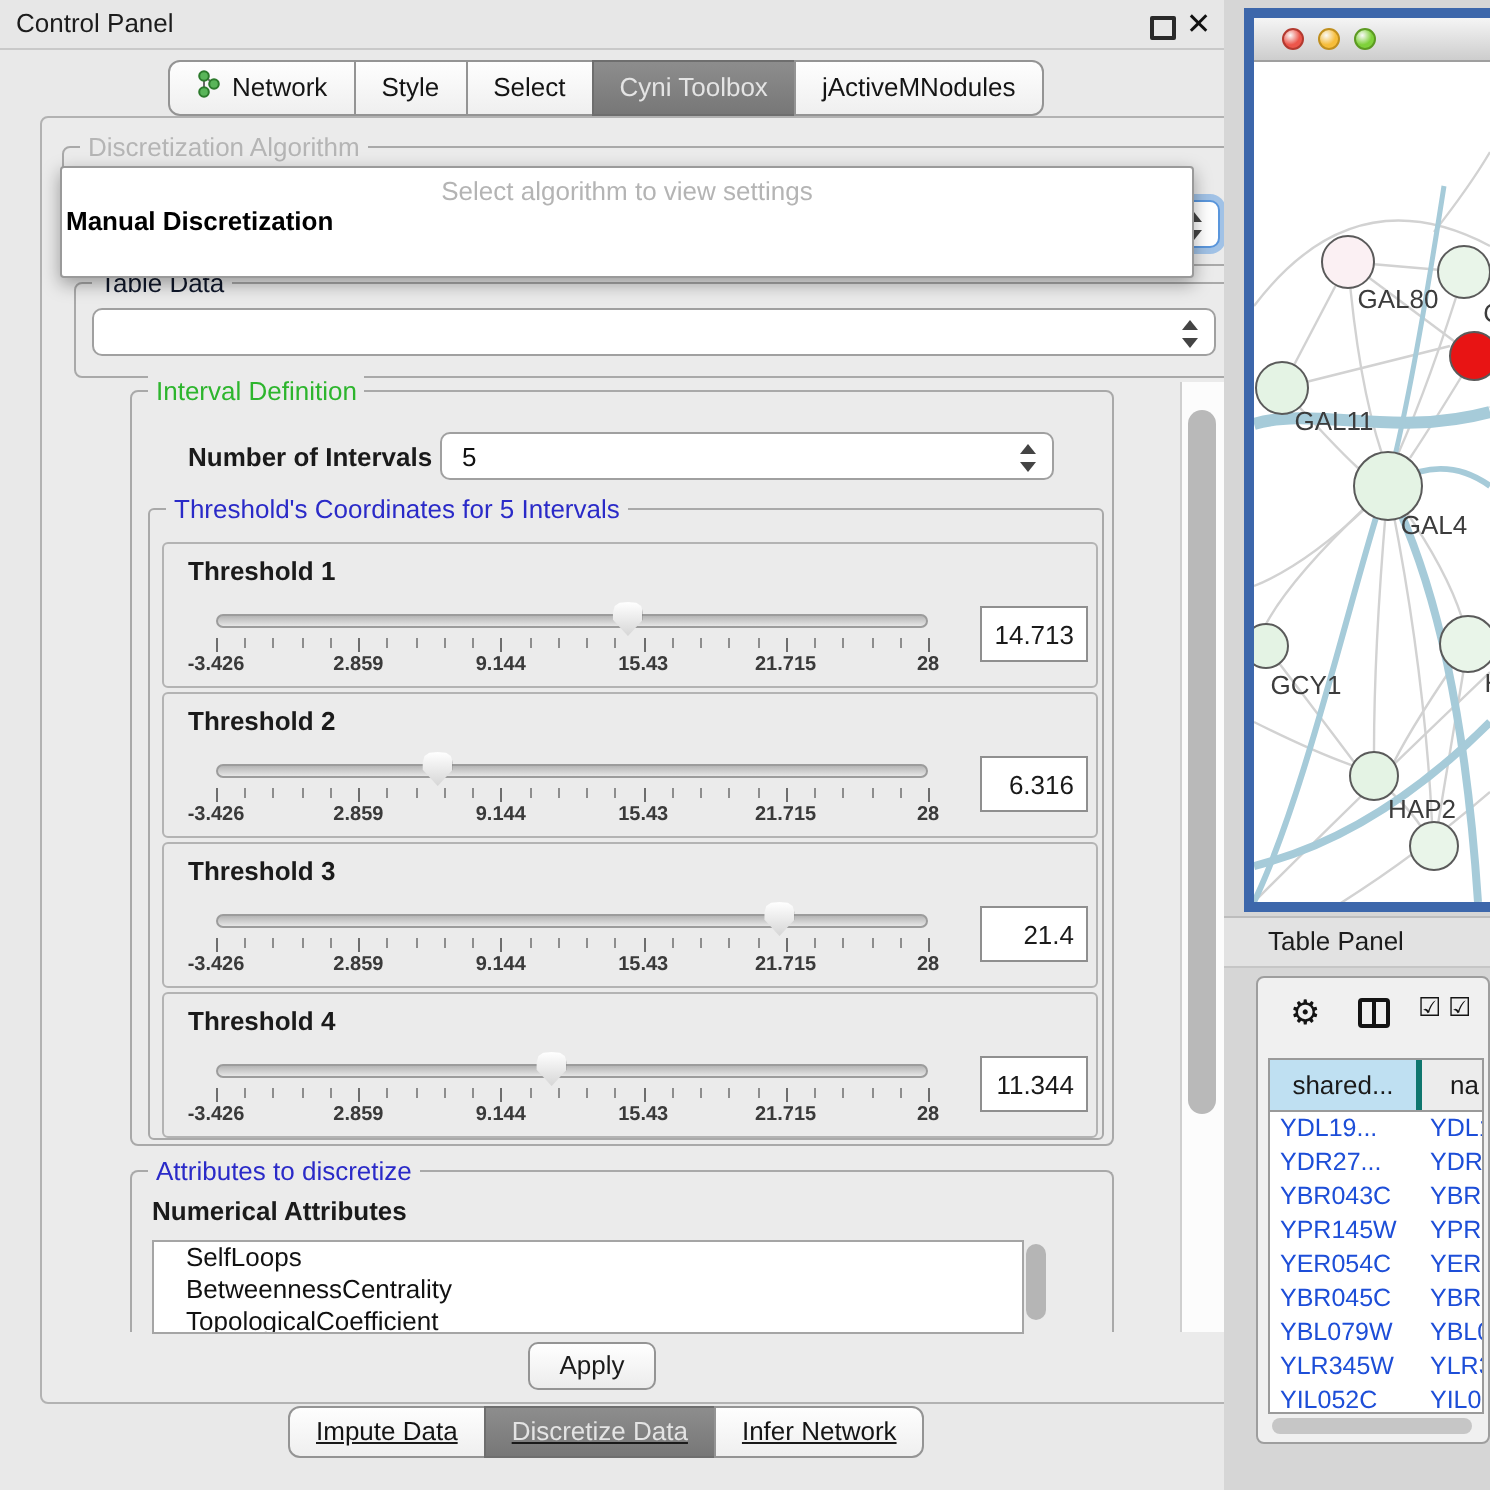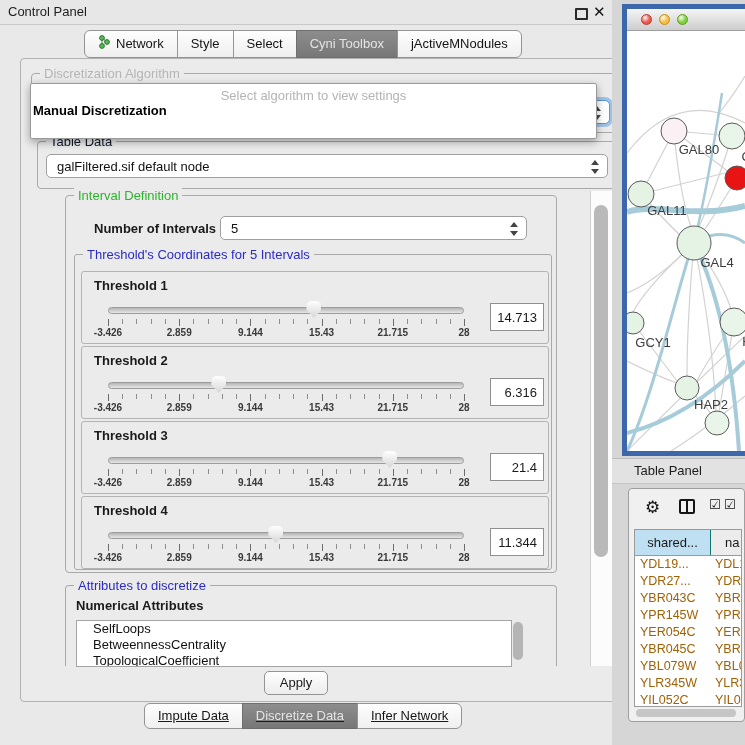--- a/index.html
+++ b/index.html
@@ -65,24 +65,24 @@
   #net-canvas{position:absolute;left:0;top:22px;width:118px;height:420px;background:#fff;overflow:hidden;}
   #tp-bar{position:absolute;left:0;top:458px;width:133px;height:24px;background:#e2e2e2;border-top:1px solid #bdbdbd;border-bottom:1px solid #c6c6c6;}
   #tp-bar .ttl{position:absolute;left:22px;top:4px;font-size:13px;color:#1c1c1c;}
   #tbl-window{position:absolute;left:16px;top:488px;width:117px;height:234px;background:#f0f0f0;border:1px solid #9e9e9e;border-radius:4px;box-sizing:border-box;overflow:hidden;}
   .tb-icon{position:absolute;top:8px;font-size:17px;color:#141414;font-family:"DejaVu Sans",sans-serif;}
   #icon-columns{width:16px;height:15px;border:2px solid #141414;border-radius:2px;box-sizing:border-box;}
   #icon-columns:before{content:"";position:absolute;left:5px;top:0;width:2px;height:11px;background:#141414;}
   #tbl{position:absolute;left:5px;top:40px;width:108px;height:178px;background:#fff;border:1px solid #9a9a9a;box-sizing:border-box;overflow:hidden;}
   #tbl-head{display:flex;height:25px;border-bottom:1px solid #9a9a9a;}
   .th{font-size:13px;line-height:25px;text-align:center;overflow:hidden;white-space:nowrap;box-sizing:border-box;}
-  .th.c1{width:76px;background:#bfe0f2;border-right:1px solid #0f766e;text-align:center;}
+  .th.c1{width:76px;background:#bfe0f2;border-right:3px solid #0f766e;text-align:center;}
   .th.c2{flex:1;background:#ececec;padding-left:14px;text-align:left;}
   .tr{display:flex;height:17px;}
-  .td{font-size:12.5px;line-height:17px;overflow:hidden;white-space:nowrap;box-sizing:border-box;color:#a16207;}
+  .td{font-size:12.5px;line-height:17px;overflow:hidden;white-space:nowrap;box-sizing:border-box;color:#1d4ed8;}
   .td.c1{width:76px;padding-left:5px;}
   .td.c2{flex:1;padding-left:4px;}
   #tbl-hscroll{position:absolute;left:7px;bottom:4px;width:100px;height:8px;background:#c6c6c6;border-radius:4px;}
 </style>
 </head>
 <body>
 
 <div id="control-panel">
   <div id="titlebar">
     <span class="ttl">Control Panel</span>
@@ -127,21 +127,20 @@
     <div id="algo-popup">
       <div class="hint">Select algorithm to view settings</div>
       <div id="popup-options">
           <div class="opt bold">Manual Discretization</div>
         </div>
     </div>
 
     <div class="group" style="left:16px;top:82px;width:580px;height:46px;">
       <span class="gtitle gt-dark">Table Data</span>
       <div class="combo" style="left:8px;top:12px;width:562px;">
-        <span>galFiltered.sif default node</span>
         <span class="step"></span>
       </div>
     </div>
 
     <div class="group" style="left:44px;top:136px;width:490px;height:376px;">
       <span class="gtitle gt-green">Interval Definition</span>
       <span style="position:absolute;left:28px;top:25px;font-weight:bold;">Number of Intervals</span>
       <div class="combo" style="left:154px;top:20px;width:307px;">
         <span>5</span>
         <span class="step"></span>

